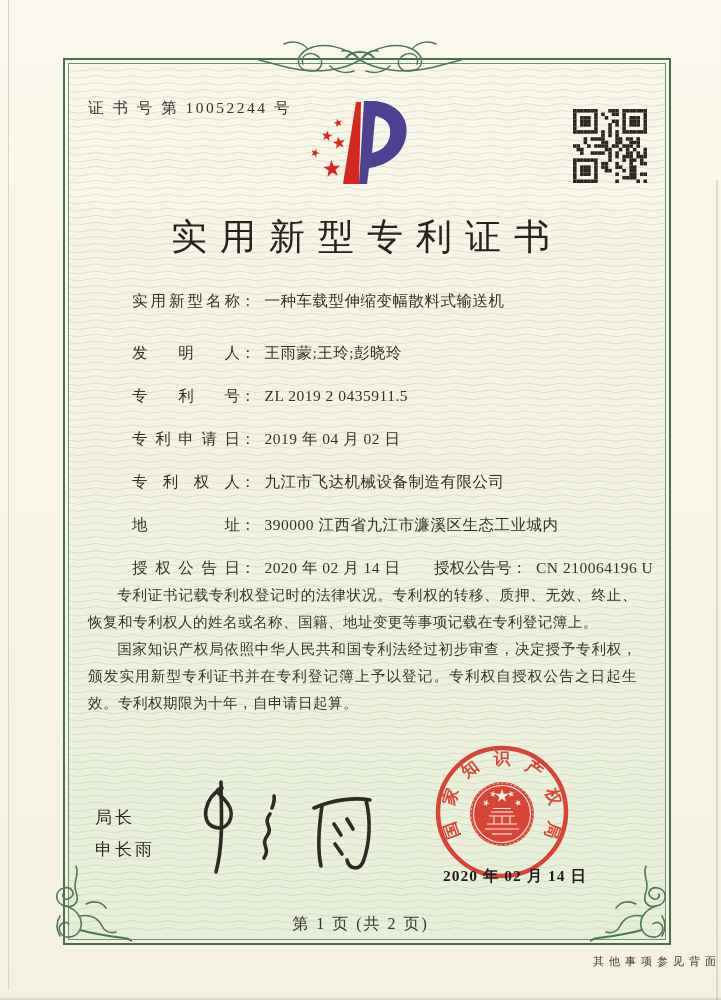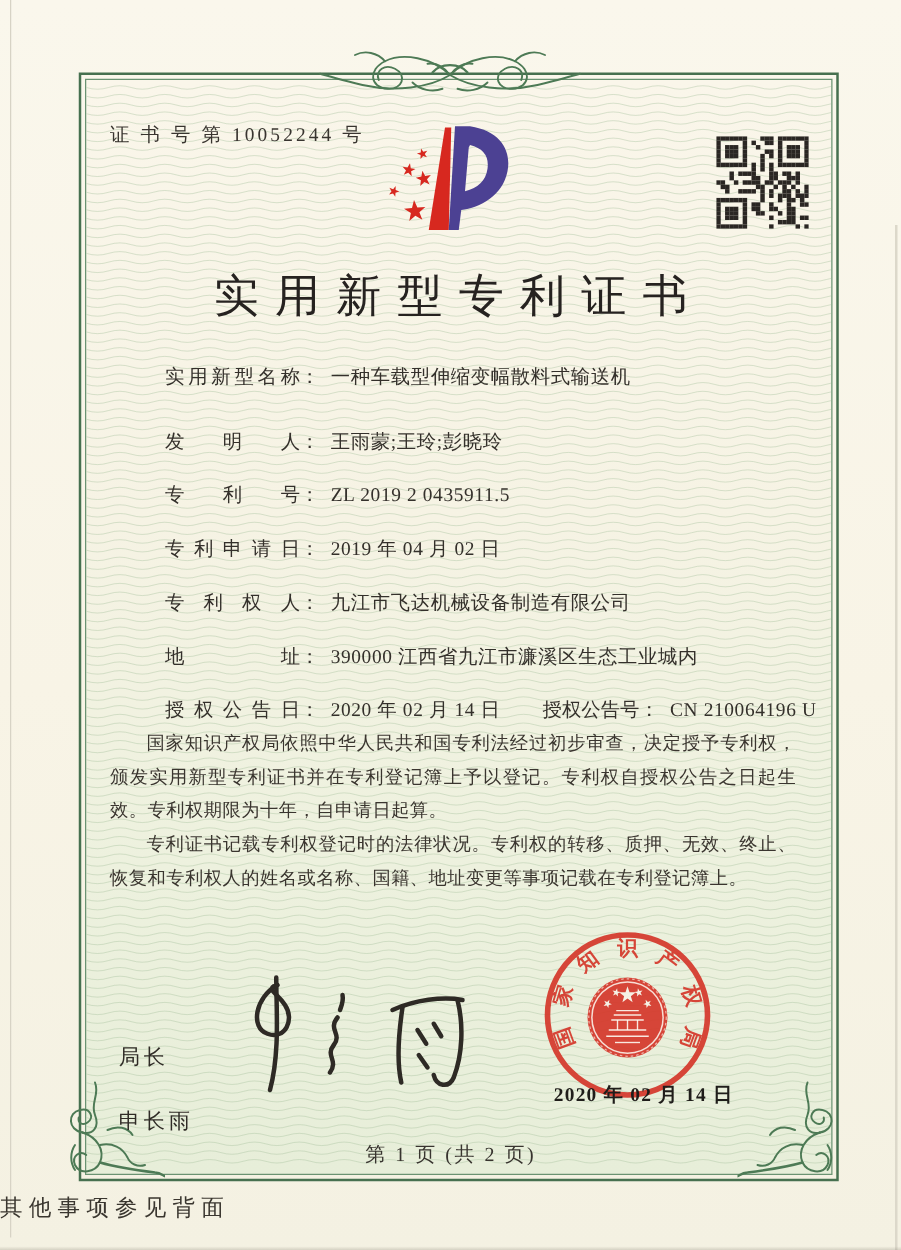--- a/index.html
+++ b/index.html
@@ -25,26 +25,26 @@
   .fields{position:absolute;left:88px;top:291px;width:560px;font-size:15.5px;color:#34302b;}
   .frow{position:absolute;left:0;white-space:nowrap;margin-left:44px;}
   .flabel{display:inline-block;width:108px;text-align:justify;text-align-last:justify;vertical-align:bottom;}
   .fcolon{display:inline-block;margin-right:9px;}
   .fvalue{letter-spacing:.5px;}
   .fpair2{position:absolute;left:302px;top:0;text-align:right;}
   .paras{position:absolute;left:88px;top:582px;width:549px;font-size:14.6px;line-height:27px;
     letter-spacing:.4px;text-align:justify;color:#3a352f;}
   .paras p{margin:0;text-indent:2em;}
   .director{position:absolute;left:95px;top:806px;font-size:17px;letter-spacing:3px;color:#2f2b26;}
-  .director div{margin-bottom:9px;margin-top:28px;}
+  .director div{margin-bottom:9px;}
   .signature{position:absolute;left:188px;top:772px;}
   .seal{position:absolute;left:434px;top:744px;opacity:.93;}
   .seal-date{position:absolute;left:443px;top:866px;font-size:15.5px;letter-spacing:1px;color:#1f1d1a;font-weight:bold;}
   .page-footer{position:absolute;left:0;right:0;top:914px;text-align:center;font-size:16px;letter-spacing:2px;color:#38342f;}
-  .back-note{position:absolute;left:0;right:0;top:954px;text-align:left;font-size:18px;letter-spacing:5px;color:#3a362f;}
+  .back-note{position:absolute;left:0;right:0;top:954px;text-align:right;font-size:11px;letter-spacing:5px;color:#3a362f;}
   .ornament{position:absolute;}
   .top-flourish{left:250px;top:38px;}
   .corner-left{left:50px;top:864px;}
   .corner-right{left:590px;top:864px;}
 </style>
 </head>
 <body>
 
 <div class="page">
 
@@ -472,22 +472,22 @@
       </div>
       <div class="frow" style="top:267px;width:560px">
         <span class="flabel">授权公告日</span><span class="fcolon">：</span><span class="fvalue">2020 年 02 月 14 日</span>
         <span class="fpair2">
           <span>授权公告号</span><span class="fcolon">：</span><span class="fvalue">CN 210064196 U</span>
         </span>
       </div>
     </div>
 
     <div class="paras">
+      <p>专利证书记载专利权登记时的法律状况。专利权的转移、质押、无效、终止、恢复和专利权人的姓名或名称、国籍、地址变更等事项记载在专利登记簿上。</p>
       <p>国家知识产权局依照中华人民共和国专利法经过初步审查，决定授予专利权，颁发实用新型专利证书并在专利登记簿上予以登记。专利权自授权公告之日起生效。专利权期限为十年，自申请日起算。</p>
-      <p>专利证书记载专利权登记时的法律状况。专利权的转移、质押、无效、终止、恢复和专利权人的姓名或名称、国籍、地址变更等事项记载在专利登记簿上。</p>
     </div>
 
     <div class="director">
       <div>局长</div>
       <div>申长雨</div>
     </div>
 
     <svg class="signature" width="210" height="110" viewBox="0 0 210 110">
       <g stroke="#2e2a25" stroke-width="3.6" fill="none" stroke-linecap="round" stroke-linejoin="round">
         <path d="M34 16 C16 26 12 50 26 55 C40 60 48 44 40 32 C34 23 26 20 31 17"></path>

